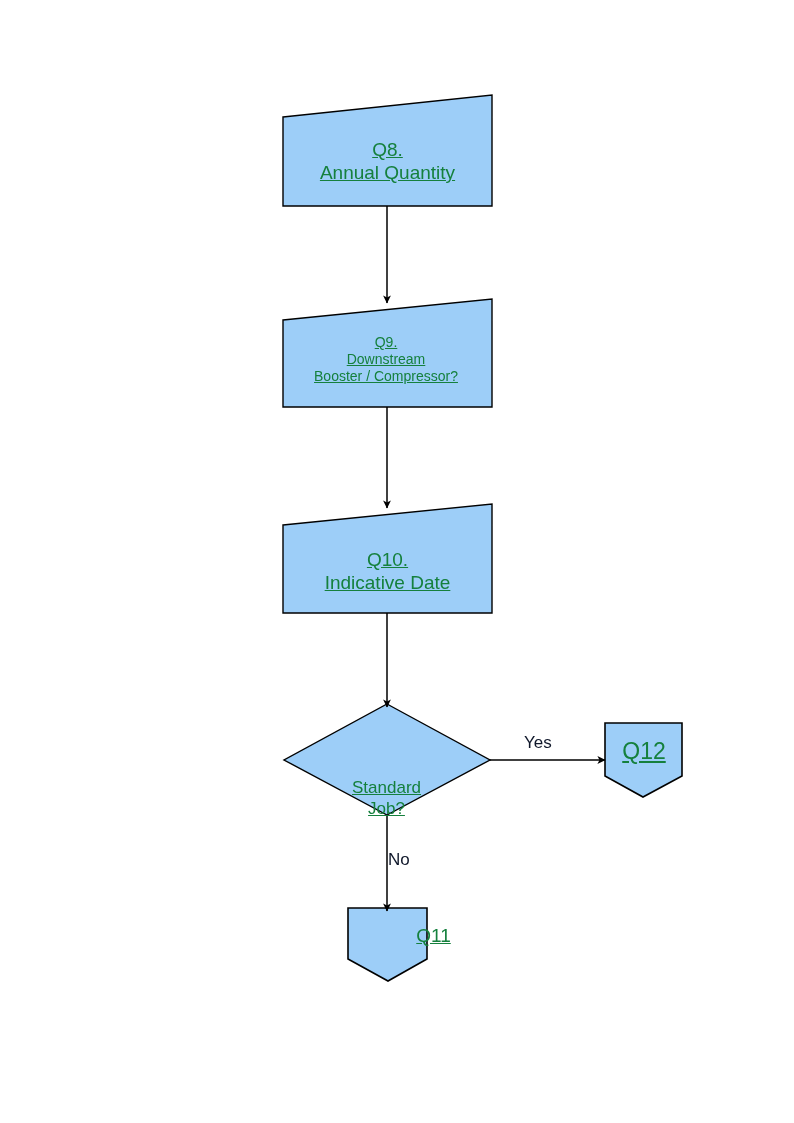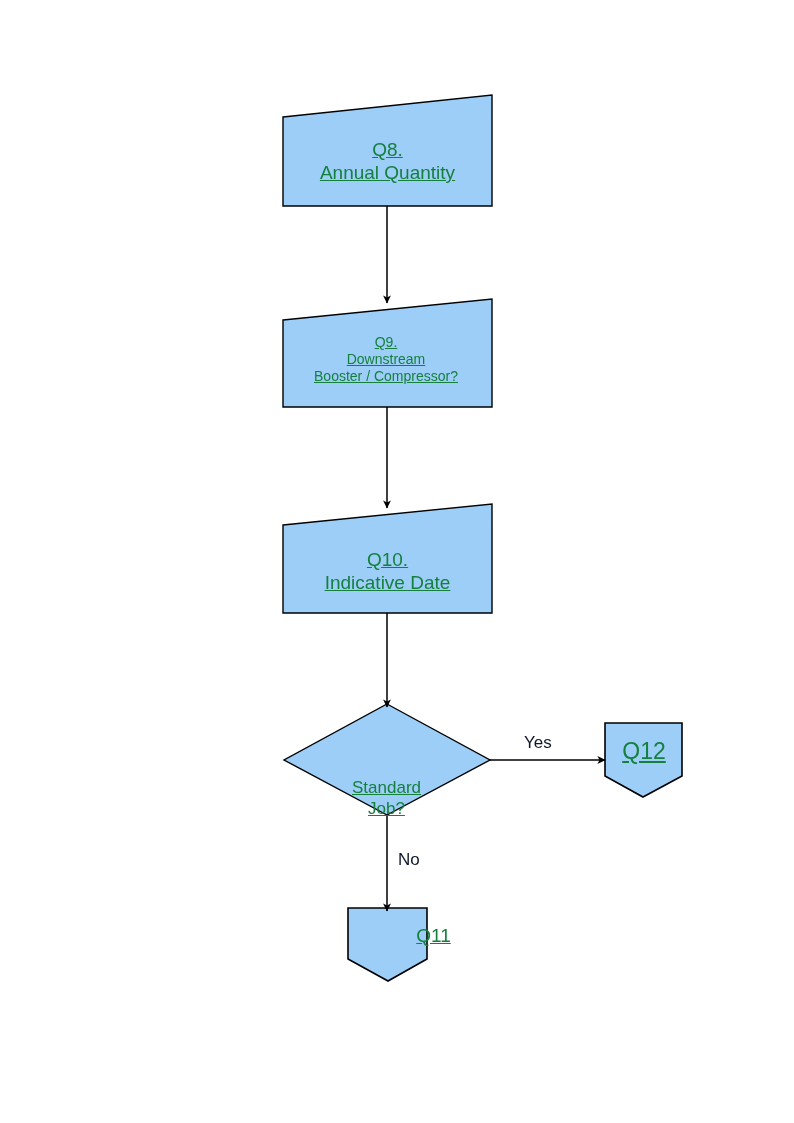--- a/index.html
+++ b/index.html
@@ -82,21 +82,21 @@
     font-size: 17px;
     white-space: pre;
     pointer-events: none;
     font-family: "Liberation Sans", sans-serif;
   }
   .lbl-yes {
     left: 524px;
     top: 733px;
   }
   .lbl-no {
-    left: 398px;
+    left: 388px;
     top: 850px;
   }
 </style>
 </head>
 <body>
 
 <div id="flowchart-canvas">
 
   <svg id="flow-svg" viewBox="0 0 794 1123" xmlns="http://www.w3.org/2000/svg">
     <defs>

